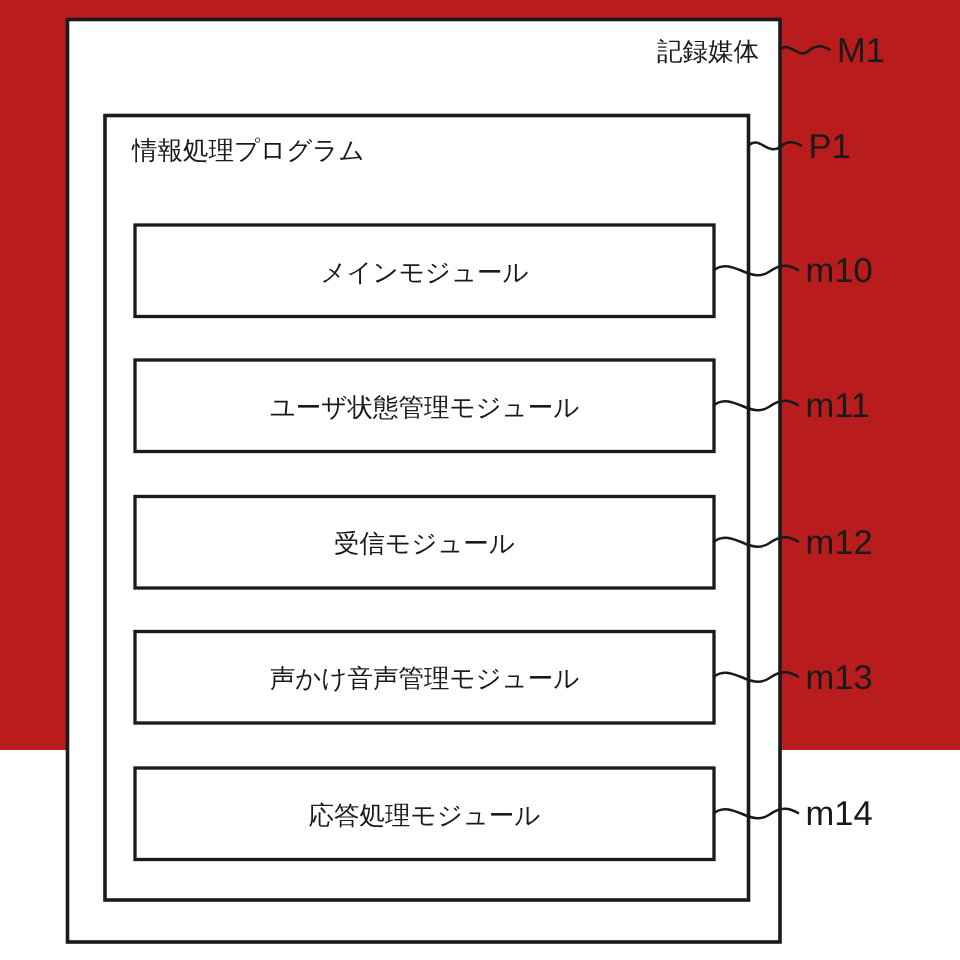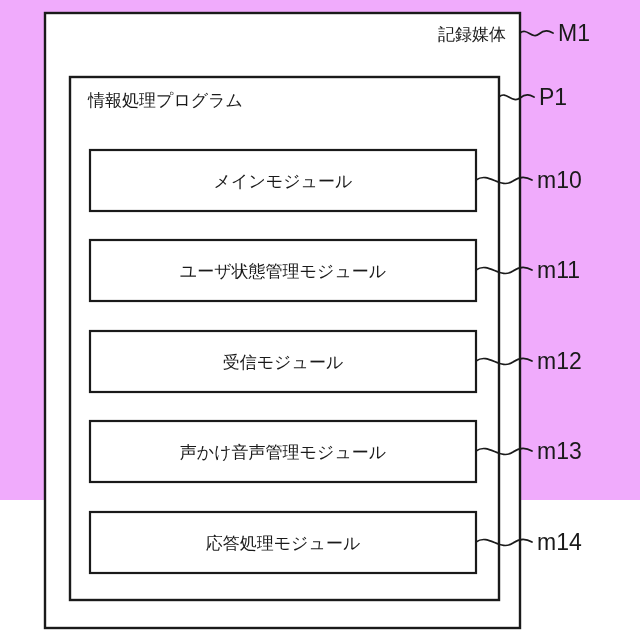--- a/index.html
+++ b/index.html
@@ -10,21 +10,21 @@
   body {
     width: 640px;
     height: 640px;
     overflow: hidden;
     font-family: "Liberation Sans", "DejaVu Sans", sans-serif;
   }
   #figure-root {
     position: relative;
     width: 640px;
     height: 500px;
-    background: #f0abfc;
+    background: #b91c1c;
   }
   svg.fig {
     position: absolute;
     left: 0;
     top: 0;
     width: 640px;
     height: 640px;
     display: block;
   }
   .box-rect {

